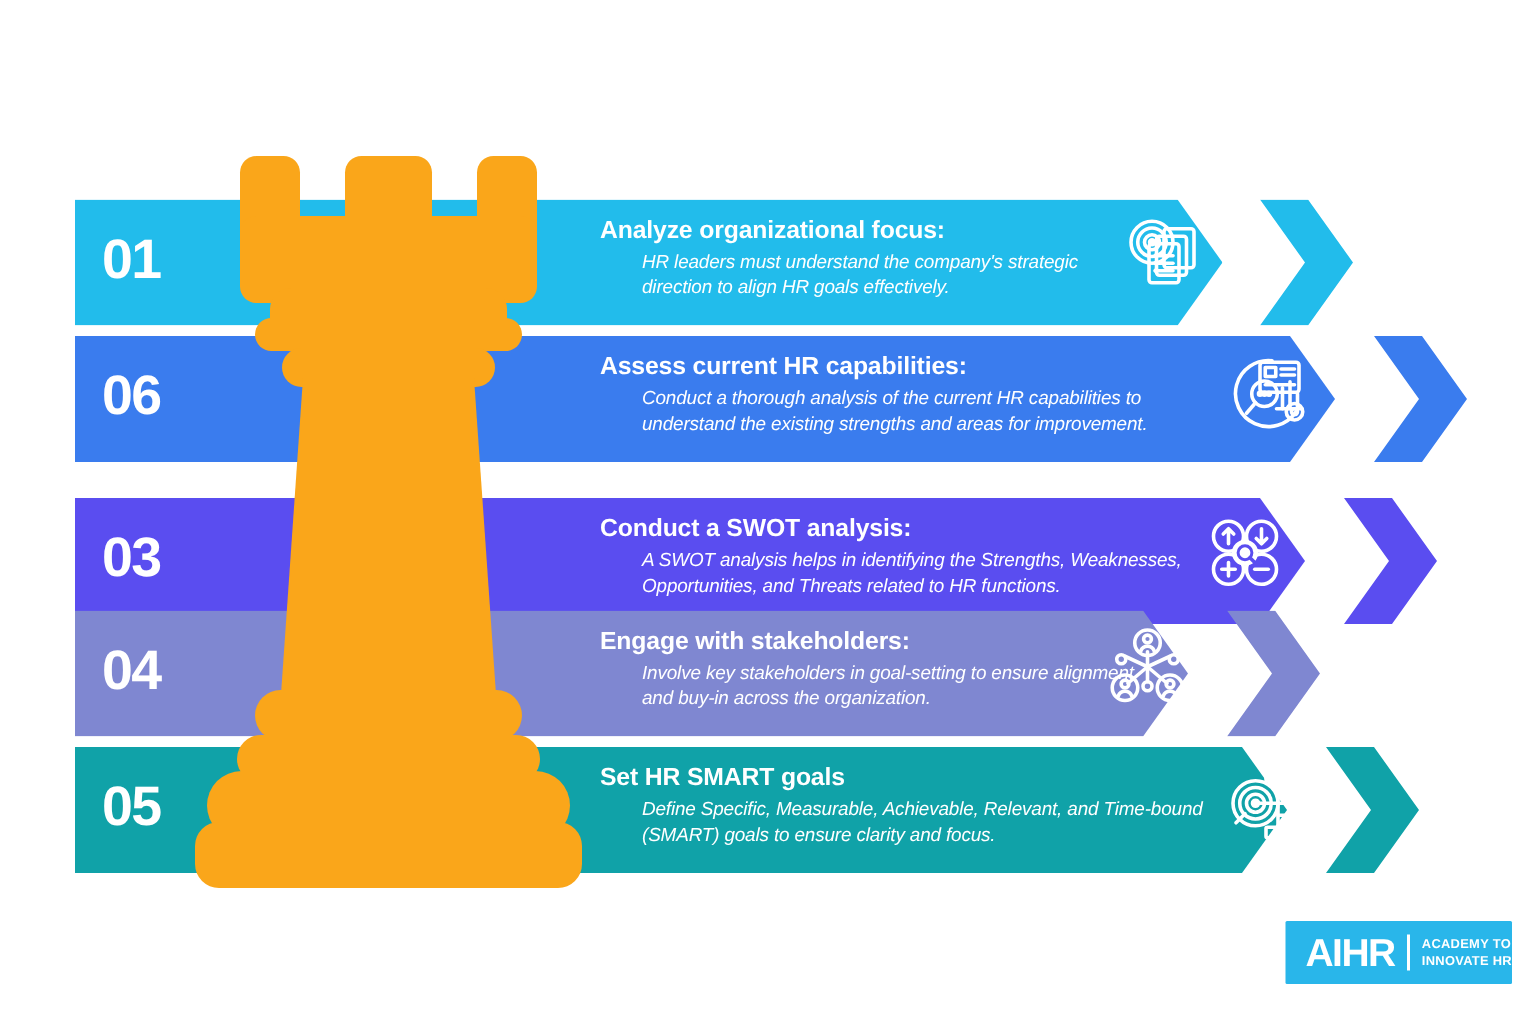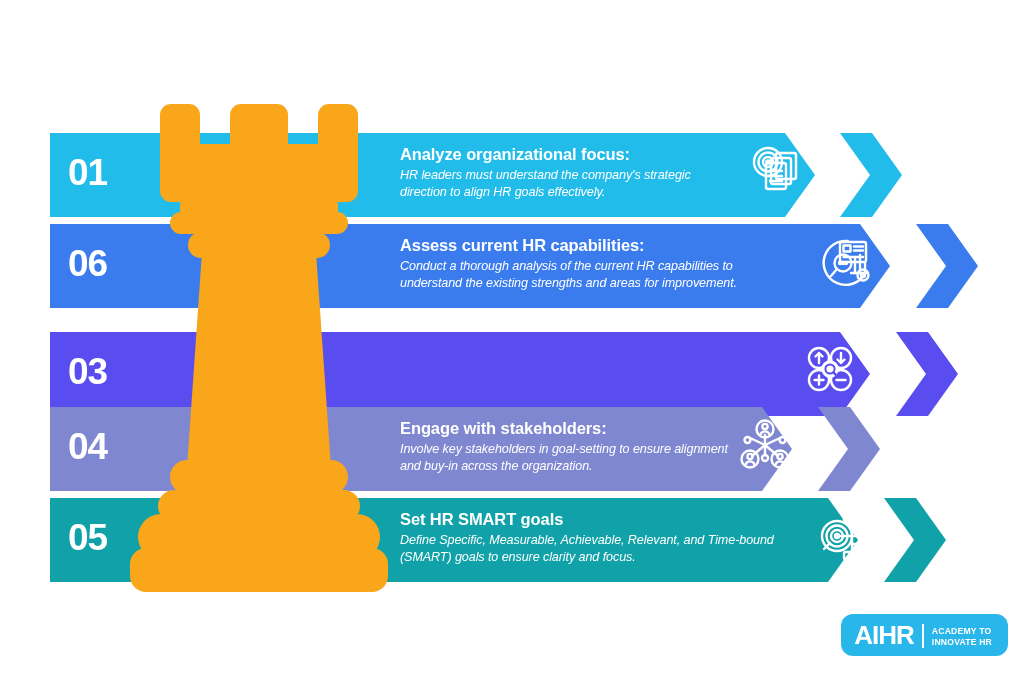--- a/index.html
+++ b/index.html
@@ -44,30 +44,30 @@
     font-size:37px; font-weight:bold; color:#fff; letter-spacing:-1px;
     z-index:3;
   }
   .txt { position:absolute; top:50%; transform:translateY(-50%); z-index:3; }
   .head {
     font-size:16.5px; font-weight:bold; color:#ffffff;
     margin-bottom:3px; letter-spacing:-0.1px; white-space:nowrap;
   }
   .body {
     font-size:12.6px; font-style:italic; color:#ffffff;
-    line-height:1.38; letter-spacing:-0.1px;
+    line-height:1.38; letter-spacing:-0.1px;margin-left:28px;
   }
   .ico { position:absolute; top:50%; transform:translateY(-50%); z-index:3; }
 
   
   .logo {
     position:absolute; right:16px; bottom:24px;
-    background:#29b6ea; border-radius:12px;
-    display:flex; align-items:flex-end;
-    padding:8px 16px 8px 13px;
+    background:#29b6ea; border-radius:1px;
+    display:flex; align-items:center;
+    padding:8px 0 8px 13px;
   }
   .logo-main {
     color:#fff; font-size:26px; font-weight:bold; letter-spacing:-1px;
     line-height:1;
   }
   .logo-div { width:2px; height:24px; background:#fff; margin:0 8px; }
   .logo-sub {
     color:#fff; font-size:8.6px; font-weight:bold; line-height:1.28;
     letter-spacing:0.2px;
   }
@@ -130,20 +130,24 @@
               <circle cx="28" cy="30" r="1" fill="#fff"></circle>
         <circle cx="45" cy="42" r="5.5"></circle>
               <circle cx="45" cy="42" r="2"></circle>
       </g>
           </svg></div>
   </div>
       <div class="row" style="top: 332px; width: 908px;">
     <div class="bar" style="width:820px;background:#5A4DF0;"></div>
     <div class="chev" style="left:846px;background:#5A4DF0;"></div>
     <div class="num">03</div>
+    <div class="txt" style="left:350px;width:410px;">
+      <div class="head">Conduct a SWOT analysis:</div>
+      <div class="body" style="width:400px;">A SWOT analysis helps in identifying the Strengths, Weaknesses, Opportunities, and Threats related to HR functions.</div>
+    </div>
     <div class="ico" style="left:752px;"><svg width="56" height="52" viewBox="0 0 56 52">
       <g fill="none" stroke="#fff" stroke-width="2.4" stroke-linecap="round" stroke-linejoin="round">
         <circle cx="17" cy="14" r="10"></circle>
               <circle cx="39" cy="14" r="10"></circle>
         <circle cx="17" cy="36" r="10"></circle>
               <circle cx="39" cy="36" r="10"></circle>
         <path d="M17 19 L17 9 M13.5 12.5 L17 9 L20.5 12.5"></path>
         <path d="M39 9 L39 19 M35.5 15.5 L39 19 L42.5 15.5"></path>
         <path d="M12.5 36 L21.5 36 M17 31.5 L17 40.5"></path>
         <path d="M34.5 36 L43.5 36"></path>

